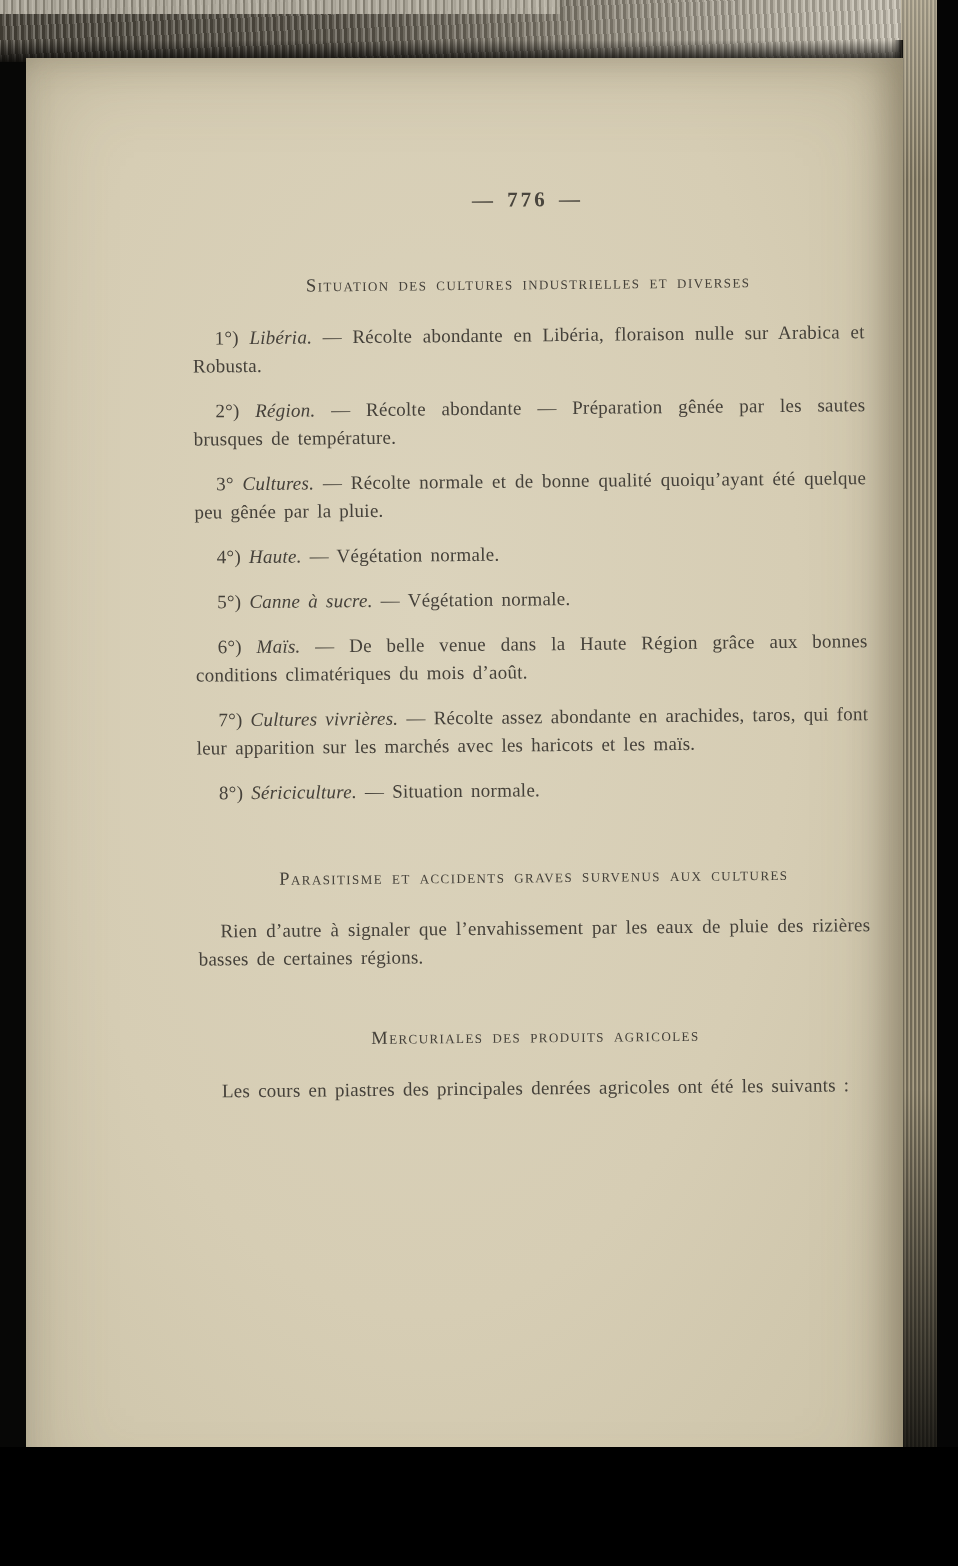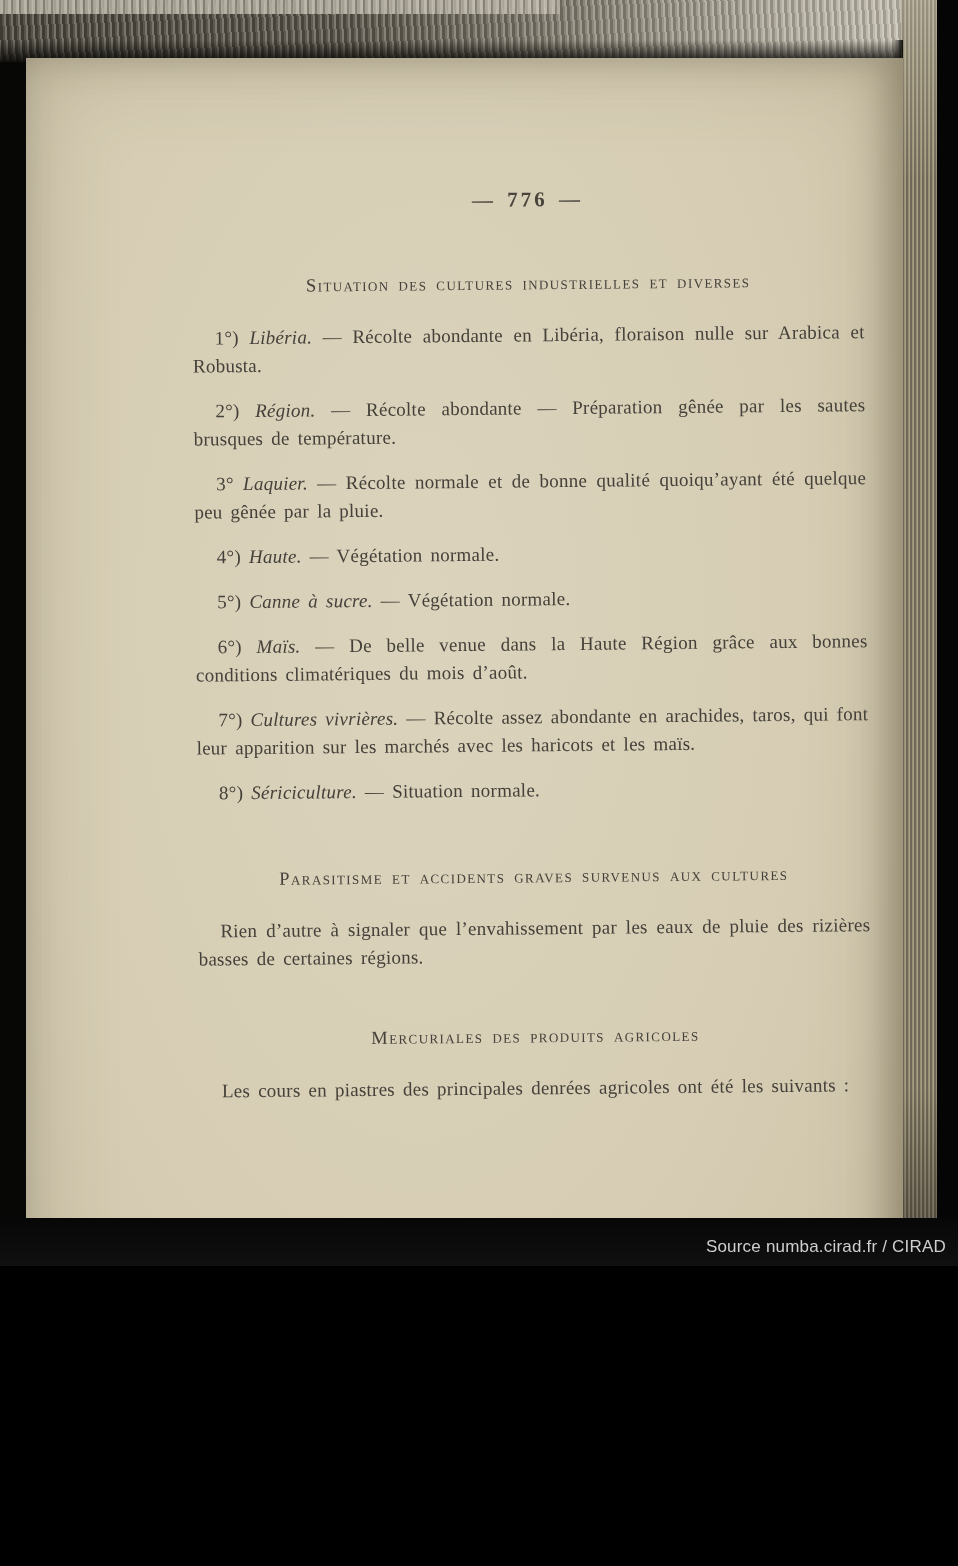--- a/index.html
+++ b/index.html
@@ -1,18 +1,18 @@
 <!DOCTYPE html>
 <html><head>
 <meta charset="utf-8">
 <style>
   html,body { margin:0; padding:0; background:#000; }
   .scan {
     position:relative;
-    width:958px; height:1266px;
+    width:958px; height:1447px;
     background:#070706;
     overflow:hidden;
     font-family:"Liberation Serif","DejaVu Serif",serif;
   }
 
   
   .top-edge {
     position:absolute; top:0; left:0; width:958px; height:62px;
     background:linear-gradient(90deg,#3b3831 0%, #4a463e 35%, #7d786d 60%, #b3aea2 82%, #cfcabe 100%);
   }
@@ -130,21 +130,21 @@
       </p>
 
       <p class="para">
         <span>2°)</span>
         <span class="term">Région.</span>
         <span>— Récolte abondante — Préparation gênée par les sautes brusques de température.</span>
       </p>
 
       <p class="para">
         <span>3°</span>
-        <span class="term">Laquier.</span>
+        <span class="term">Cultures.</span>
         <span>— Récolte normale et de bonne qualité quoiqu’ayant été quelque peu gênée par la pluie.</span>
       </p>
 
       <p class="para">
         <span>4°)</span>
         <span class="term">Haute.</span>
         <span>— Végétation normale.</span>
       </p>
 
       <p class="para">
@@ -175,17 +175,14 @@
 
       <p class="para">Rien d’autre à signaler que l’envahissement par les eaux de pluie des rizières basses de certaines régions.</p>
 
       <h2 class="sec-heading gap-medium">Mercuriales des produits agricoles</h2>
 
       <p class="para footer-para">Les cours en piastres des principales denrées agricoles ont été les suivants :</p>
 
     </div>
   </div>
 
-  <div class="bottom-bar">
-    <span class="source">Source numba.cirad.fr / CIRAD</span>
-  </div>
 
 </div>
 
 </body></html>

